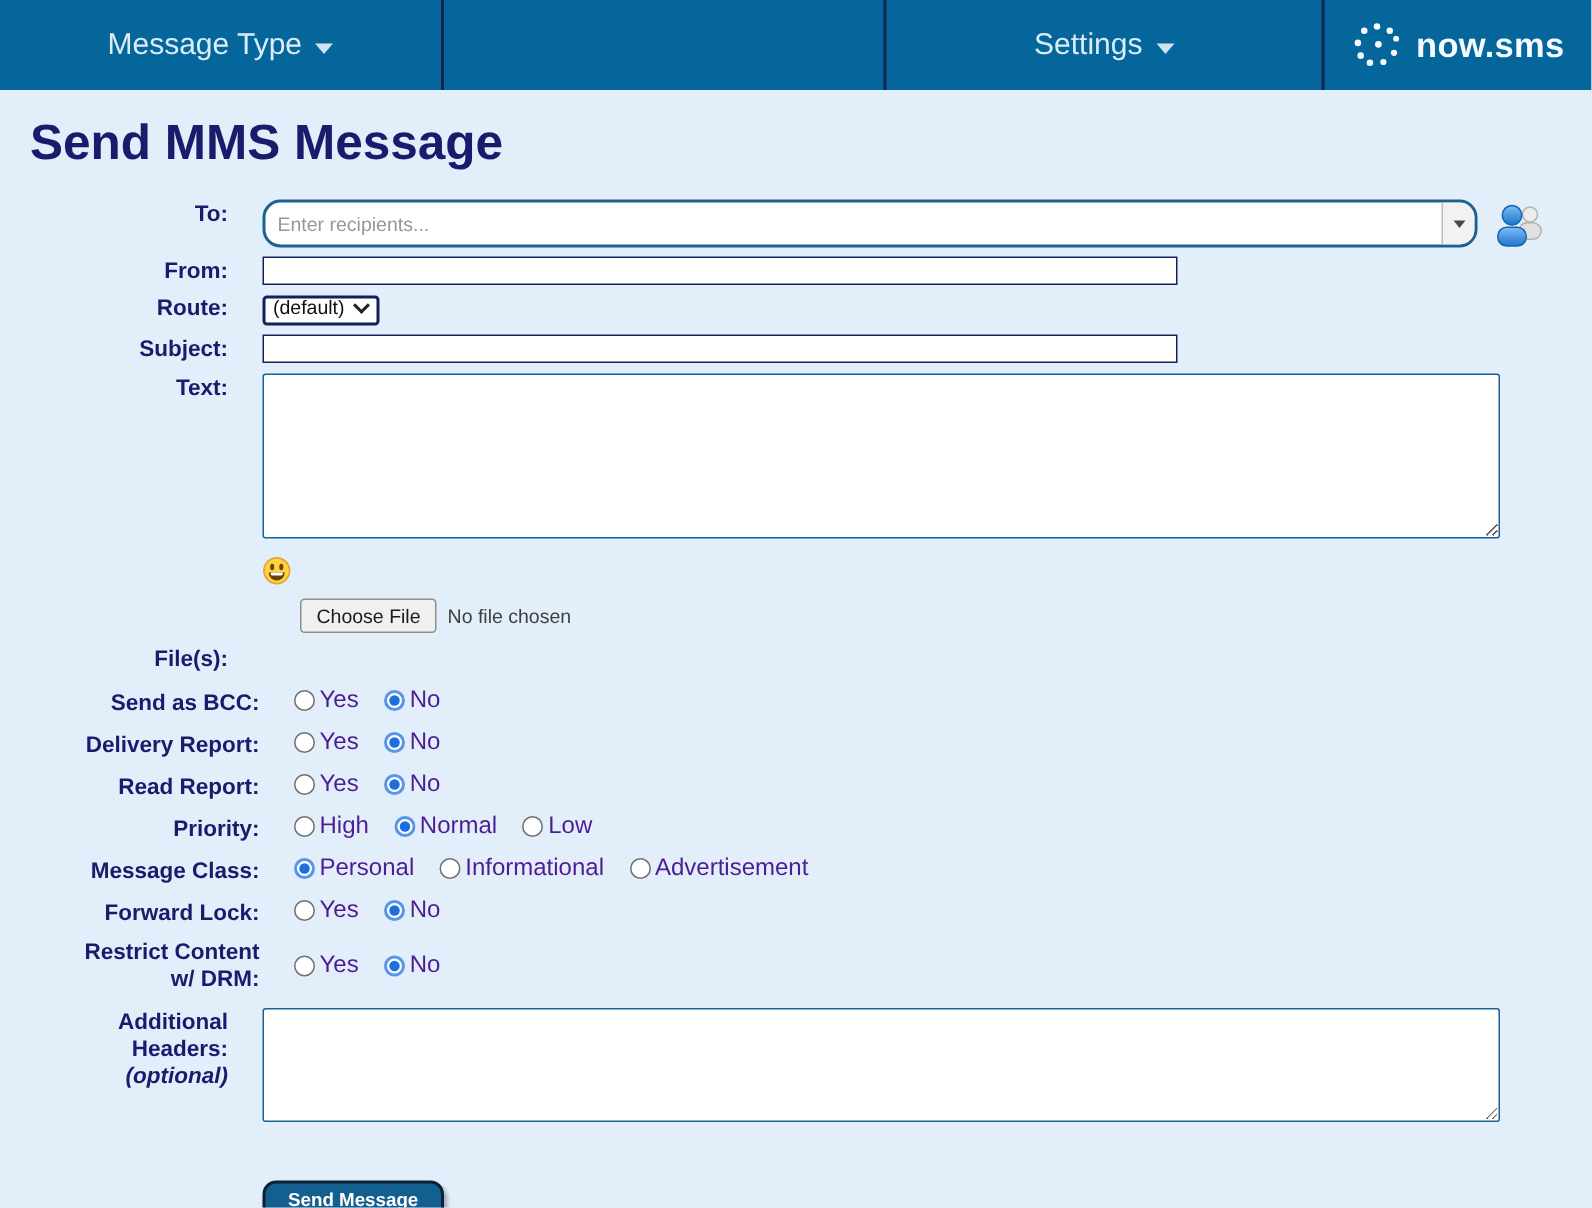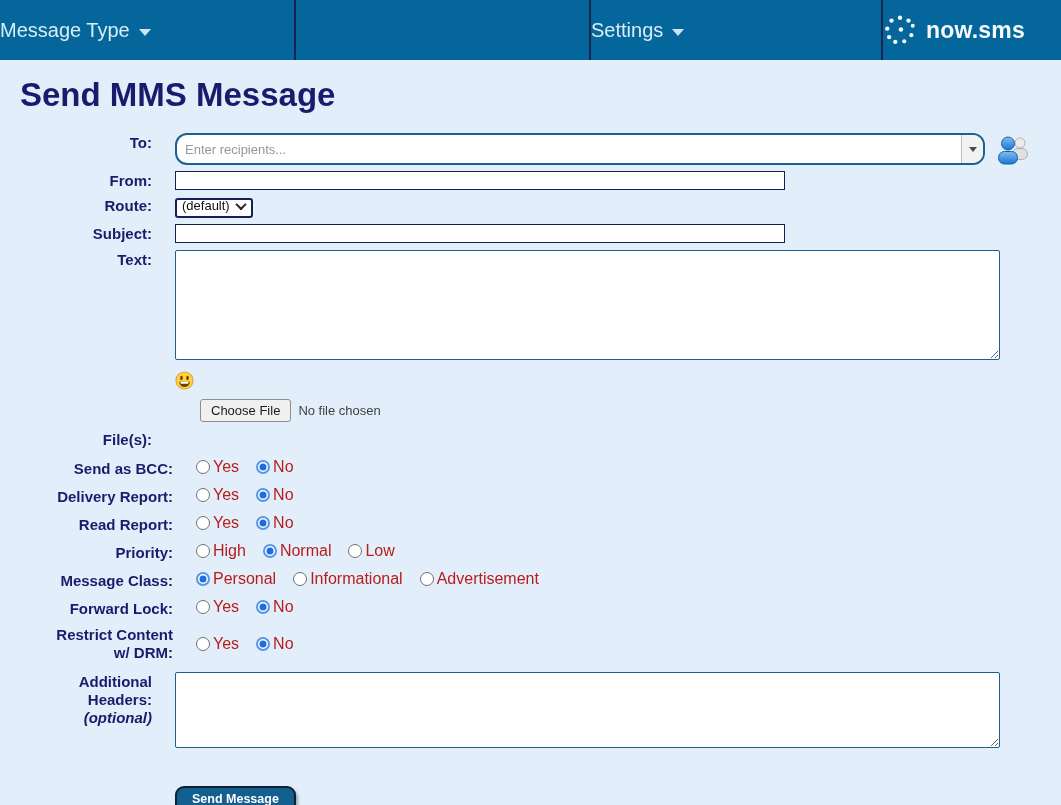--- a/index.html
+++ b/index.html
@@ -16,21 +16,21 @@
     height: 60px;
     background: #04669a;
     display: flex;
     align-items: stretch;
   }
   .nav-cell {
     box-sizing: border-box;
     border-right: 2px solid #13264f;
     display: flex;
     align-items: center;
-    justify-content: flex-start;
+    justify-content: center;
     color: #d9ecf7;
     font-size: 20px;
     cursor: pointer;
   }
   .nav-cell.c1 { width: 296px; }
   .nav-cell.c2 { width: 295px; cursor: default; }
   .nav-cell.c3 { width: 292px; }
   .nav-cell.c4 { width: 178px; border-right: none; cursor: default; }
   .nav-caret {
     display: inline-block;
@@ -186,21 +186,21 @@
   .row-radio .lbl { padding-top: 2px; }
   .row--center { align-items: center; }
   .row--center .lbl { padding-top: 0; }
   .opts { display: flex; align-items: center; }
   .opt {
     display: inline-flex;
     align-items: center;
     margin-right: 17px;
     cursor: pointer;
     font-size: 16px;
-    color: #b91c1c;
+    color: #4c1d95;
     line-height: 18px;
   }
   .radio {
     box-sizing: border-box;
     width: 14px; height: 14px;
     border-radius: 50%;
     background: #fff;
     border: 1.5px solid #707070;
     margin-right: 3px;
     position: relative;

